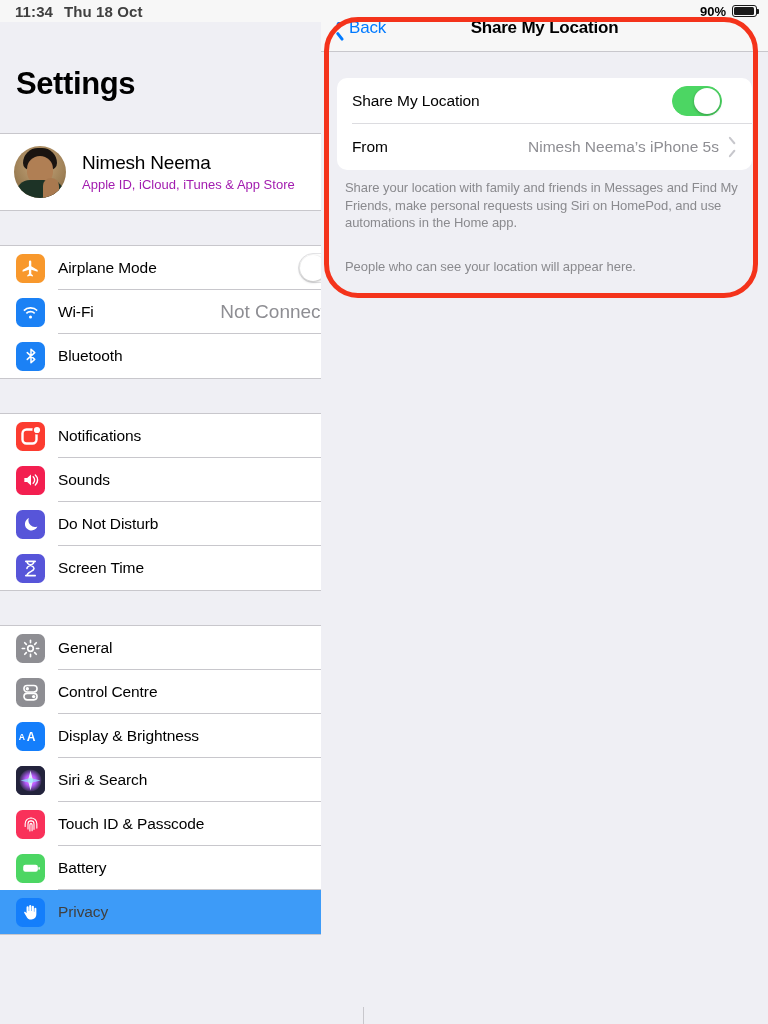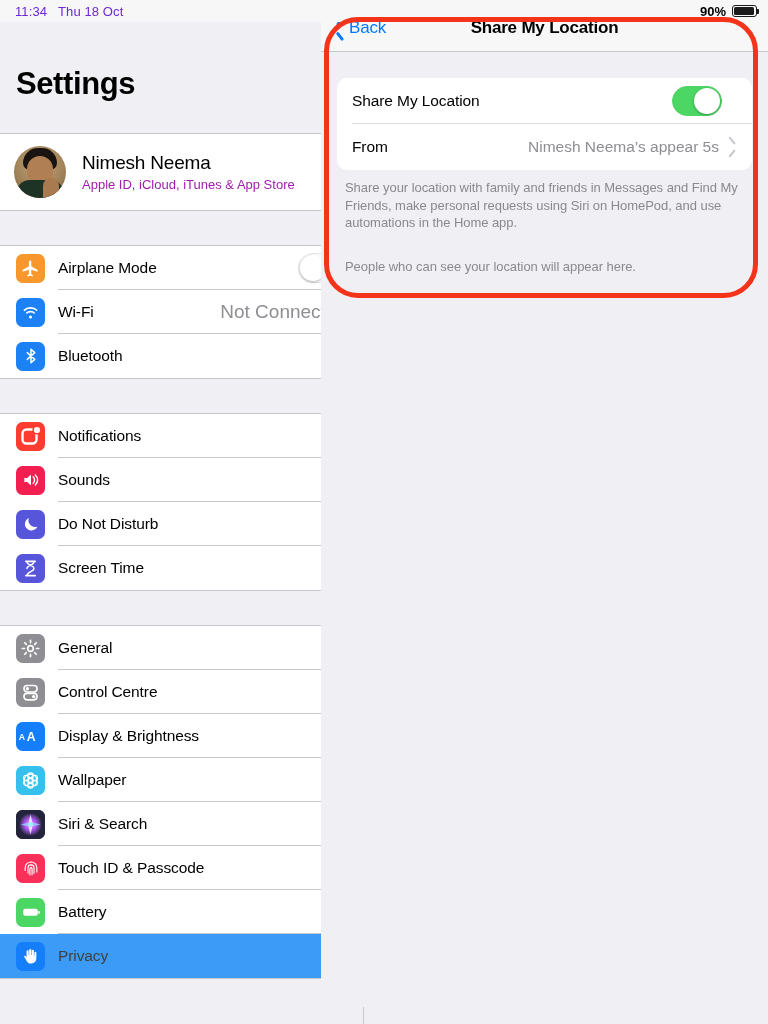--- a/index.html
+++ b/index.html
@@ -12,21 +12,21 @@
   #screen { position: relative; width: 768px; height: 1024px; background: #efeff4; }
 
   
   .statusbar {
     position: absolute; top: 0; left: 0; width: 768px; height: 22px;
     background: #f7f7f7;
     display: flex; align-items: center; z-index: 5;
   }
   .sb-left { display: flex; align-items: center; gap: 11px; padding-left: 15px; }
   .sb-time, .sb-date {
-    font-size: 13px; font-weight: normal; color: #6d28d9; letter-spacing: .1px;
+    font-size: 15px; font-weight: bold; color: #404040; letter-spacing: .1px;
   }
   .sb-right {
     position: absolute; right: 11px; top: 0; height: 22px;
     display: flex; align-items: center; gap: 6px;
   }
   .sb-batt-pct { font-size: 13px; font-weight: bold; color: #000; }
   .batt-shell {
     position: relative; width: 25px; height: 12px;
     border: 1.2px solid #1a1a1a; border-radius: 3px;
   }
@@ -336,36 +336,20 @@
         <span class="sep"></span>
       </div>
       <div class="row">
         <span class="appicon" style="background:#147efb;font-weight:bold">
           <svg width="26" height="16" viewBox="0 0 30 18" fill="#fff">
               <text x="1" y="14" font-family="Liberation Sans, sans-serif" font-size="10" font-weight="bold">A</text>
               <text x="10" y="14.5" font-family="Liberation Sans, sans-serif" font-size="14" font-weight="bold">A</text>
             </svg>
         </span>
         <span class="row-label">Display &amp; Brightness</span>
-        <span class="sep"></span>
-      </div>
-      <div class="row">
-        <span class="appicon" style="background:#35c0ed">
-          <svg width="21" height="21" viewBox="0 0 24 24" fill="none" stroke="#fff" stroke-width="1.2">
-              <circle cx="12" cy="12" r="3.3"></circle>
-              <circle cx="12" cy="12" r="7.3"></circle>
-              <circle cx="12" cy="6.6" r="3.3"></circle>
-              <circle cx="12" cy="17.4" r="3.3"></circle>
-              <circle cx="7.3" cy="9.3" r="3.3"></circle>
-              <circle cx="16.7" cy="9.3" r="3.3"></circle>
-              <circle cx="7.3" cy="14.7" r="3.3"></circle>
-              <circle cx="16.7" cy="14.7" r="3.3"></circle>
-            </svg>
-        </span>
-        <span class="row-label">Wallpaper</span>
         <span class="sep"></span>
       </div>
       <div class="row">
         <span class="appicon" style="background:#2b2b45">
           <svg width="29" height="29" viewBox="0 0 29 29">
               <defs>
                 <radialGradient id="sg" cx="50%" cy="50%" r="52%">
                   <stop offset="0%" stop-color="#ff7bd5"></stop>
                   <stop offset="45%" stop-color="#b65cff"></stop>
                   <stop offset="100%" stop-color="#2b2b45"></stop>
@@ -430,21 +414,21 @@
     <div class="card">
       <div class="card-row">
         <span class="card-label">Share My Location</span>
         <span class="toggle on">
             <span class="knob"></span>
           </span>
         <span class="sep2"></span>
       </div>
       <div class="card-row">
         <span class="card-label">From</span>
-        <span class="card-value">Nimesh Neema’s appear 5s</span>
+        <span class="card-value">Nimesh Neema’s iPhone 5s</span>
         <span class="chev-right"></span>
 
       </div>
     </div>
 
     <div class="footnote">Share your location with family and friends in Messages and Find My Friends, make personal requests using Siri on HomePod, and use automations in the Home app.</div>
     <div class="footnote second">People who can see your location will appear here.</div>
   </div>
 
   <div class="annot"></div>

